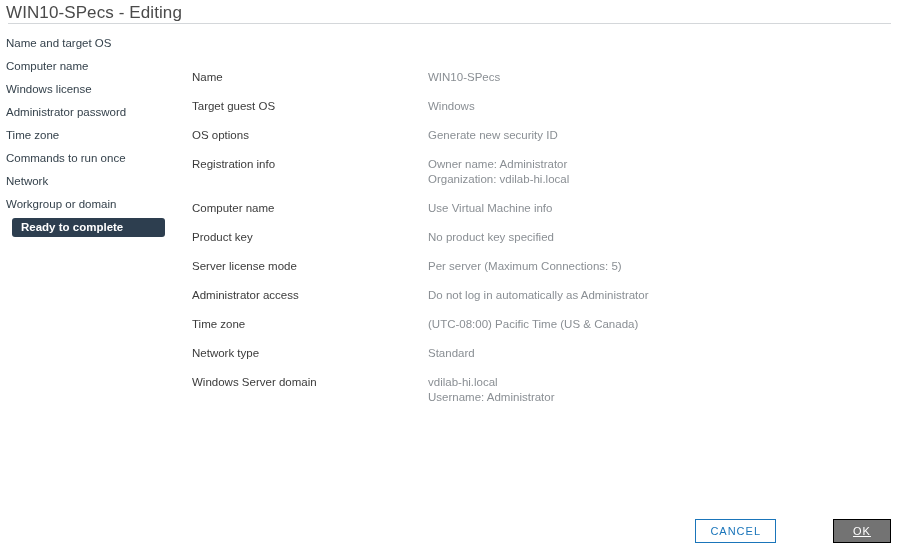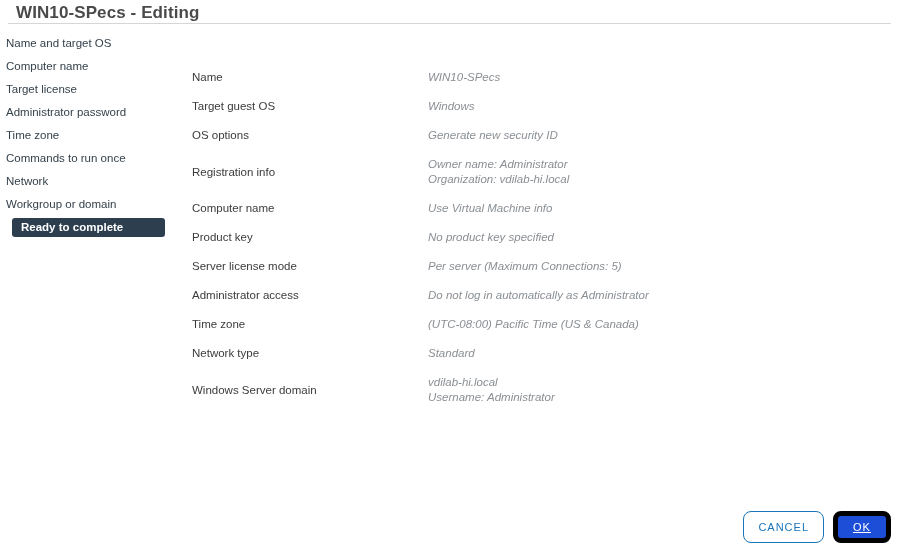--- a/index.html
+++ b/index.html
@@ -12,24 +12,24 @@
     height: 549px;
     position: relative;
     overflow: hidden;
     font-family: "Liberation Sans", sans-serif;
     -webkit-font-smoothing: antialiased;
   }
 
   
   #wizard-title {
     position: absolute;
-    left: 16px;
+    left: 6px;
     top: 3px;
     font-size: 17px;
-    font-weight: 700;
+    font-weight: 400;
     color: #4a4a4a;
     letter-spacing: 0.1px;
     white-space: nowrap;
   }
   #title-divider {
     position: absolute;
     left: 8px;
     top: 23px;
     width: 883px;
     height: 1px;
@@ -69,92 +69,92 @@
 
   
   #detail-list {
     position: absolute;
     left: 192px;
     top: 70px;
     width: 660px;
   }
   .detail-row {
     display: flex;
-    align-items: center;
+    align-items: flex-start;
     margin-bottom: 14px;
   }
   .detail-row.tall {
     margin-bottom: 14px;
   }
   .detail-label {
     width: 236px;
     flex: 0 0 236px;
     font-size: 11.5px;
     color: #3b3b3b;
     line-height: 15px;
     white-space: nowrap;
   }
   .detail-value {
     flex: 1 1 auto;
     font-size: 11.5px;
     color: #8a8f94;
     line-height: 15px;
-    font-style: italic;
   }
   .detail-value .line2 {
     display: block;
   }
 
   
   #footer-actions {
     position: absolute;
     right: 8px;
     bottom: 6px;
     display: flex;
     align-items: center;
     gap: 9px;
   }
   .btn {
-    height: 32px;
+    height: 24px;
     min-width: 58px;
     box-sizing: border-box;
     font-size: 11px;
     letter-spacing: 1px;
     font-family: "Liberation Sans", sans-serif;
-    border-radius: 8px;
+    border-radius: 0;
     display: flex;
     align-items: center;
     justify-content: center;
     padding: 0 14px;
     cursor: pointer;
     user-select: none;
+    margin-left: 48px;
   }
   .btn-secondary {
     background: #ffffff;
     color: #1a75ba;
     border: 1px solid #1a75ba;
   }
   .btn-primary {
-    background: #1d4ed8;
+    background: #737373;
     color: #ffffff;
-    border: 5px solid #000000;
+    border: 1px solid #000000;
     min-width: 58px;
     text-decoration: underline;
   }
 </style>
 </head>
 <body>
 
 <div id="wizard-title">WIN10-SPecs - Editing</div>
 <div id="title-divider"></div>
 
 <div id="wizard-sidebar">
     <div class="nav-item">Name and target OS</div>
     <div class="nav-item">Computer name</div>
-    <div class="nav-item">Target license</div>
+    <div class="nav-item">Windows license</div>
     <div class="nav-item">Administrator password</div>
     <div class="nav-item">Time zone</div>
     <div class="nav-item">Commands to run once</div>
     <div class="nav-item">Network</div>
     <div class="nav-item">Workgroup or domain</div>
     <div class="nav-item selected">Ready to complete</div>
   </div>
 
 <div id="detail-list">
     <div class="detail-row">

